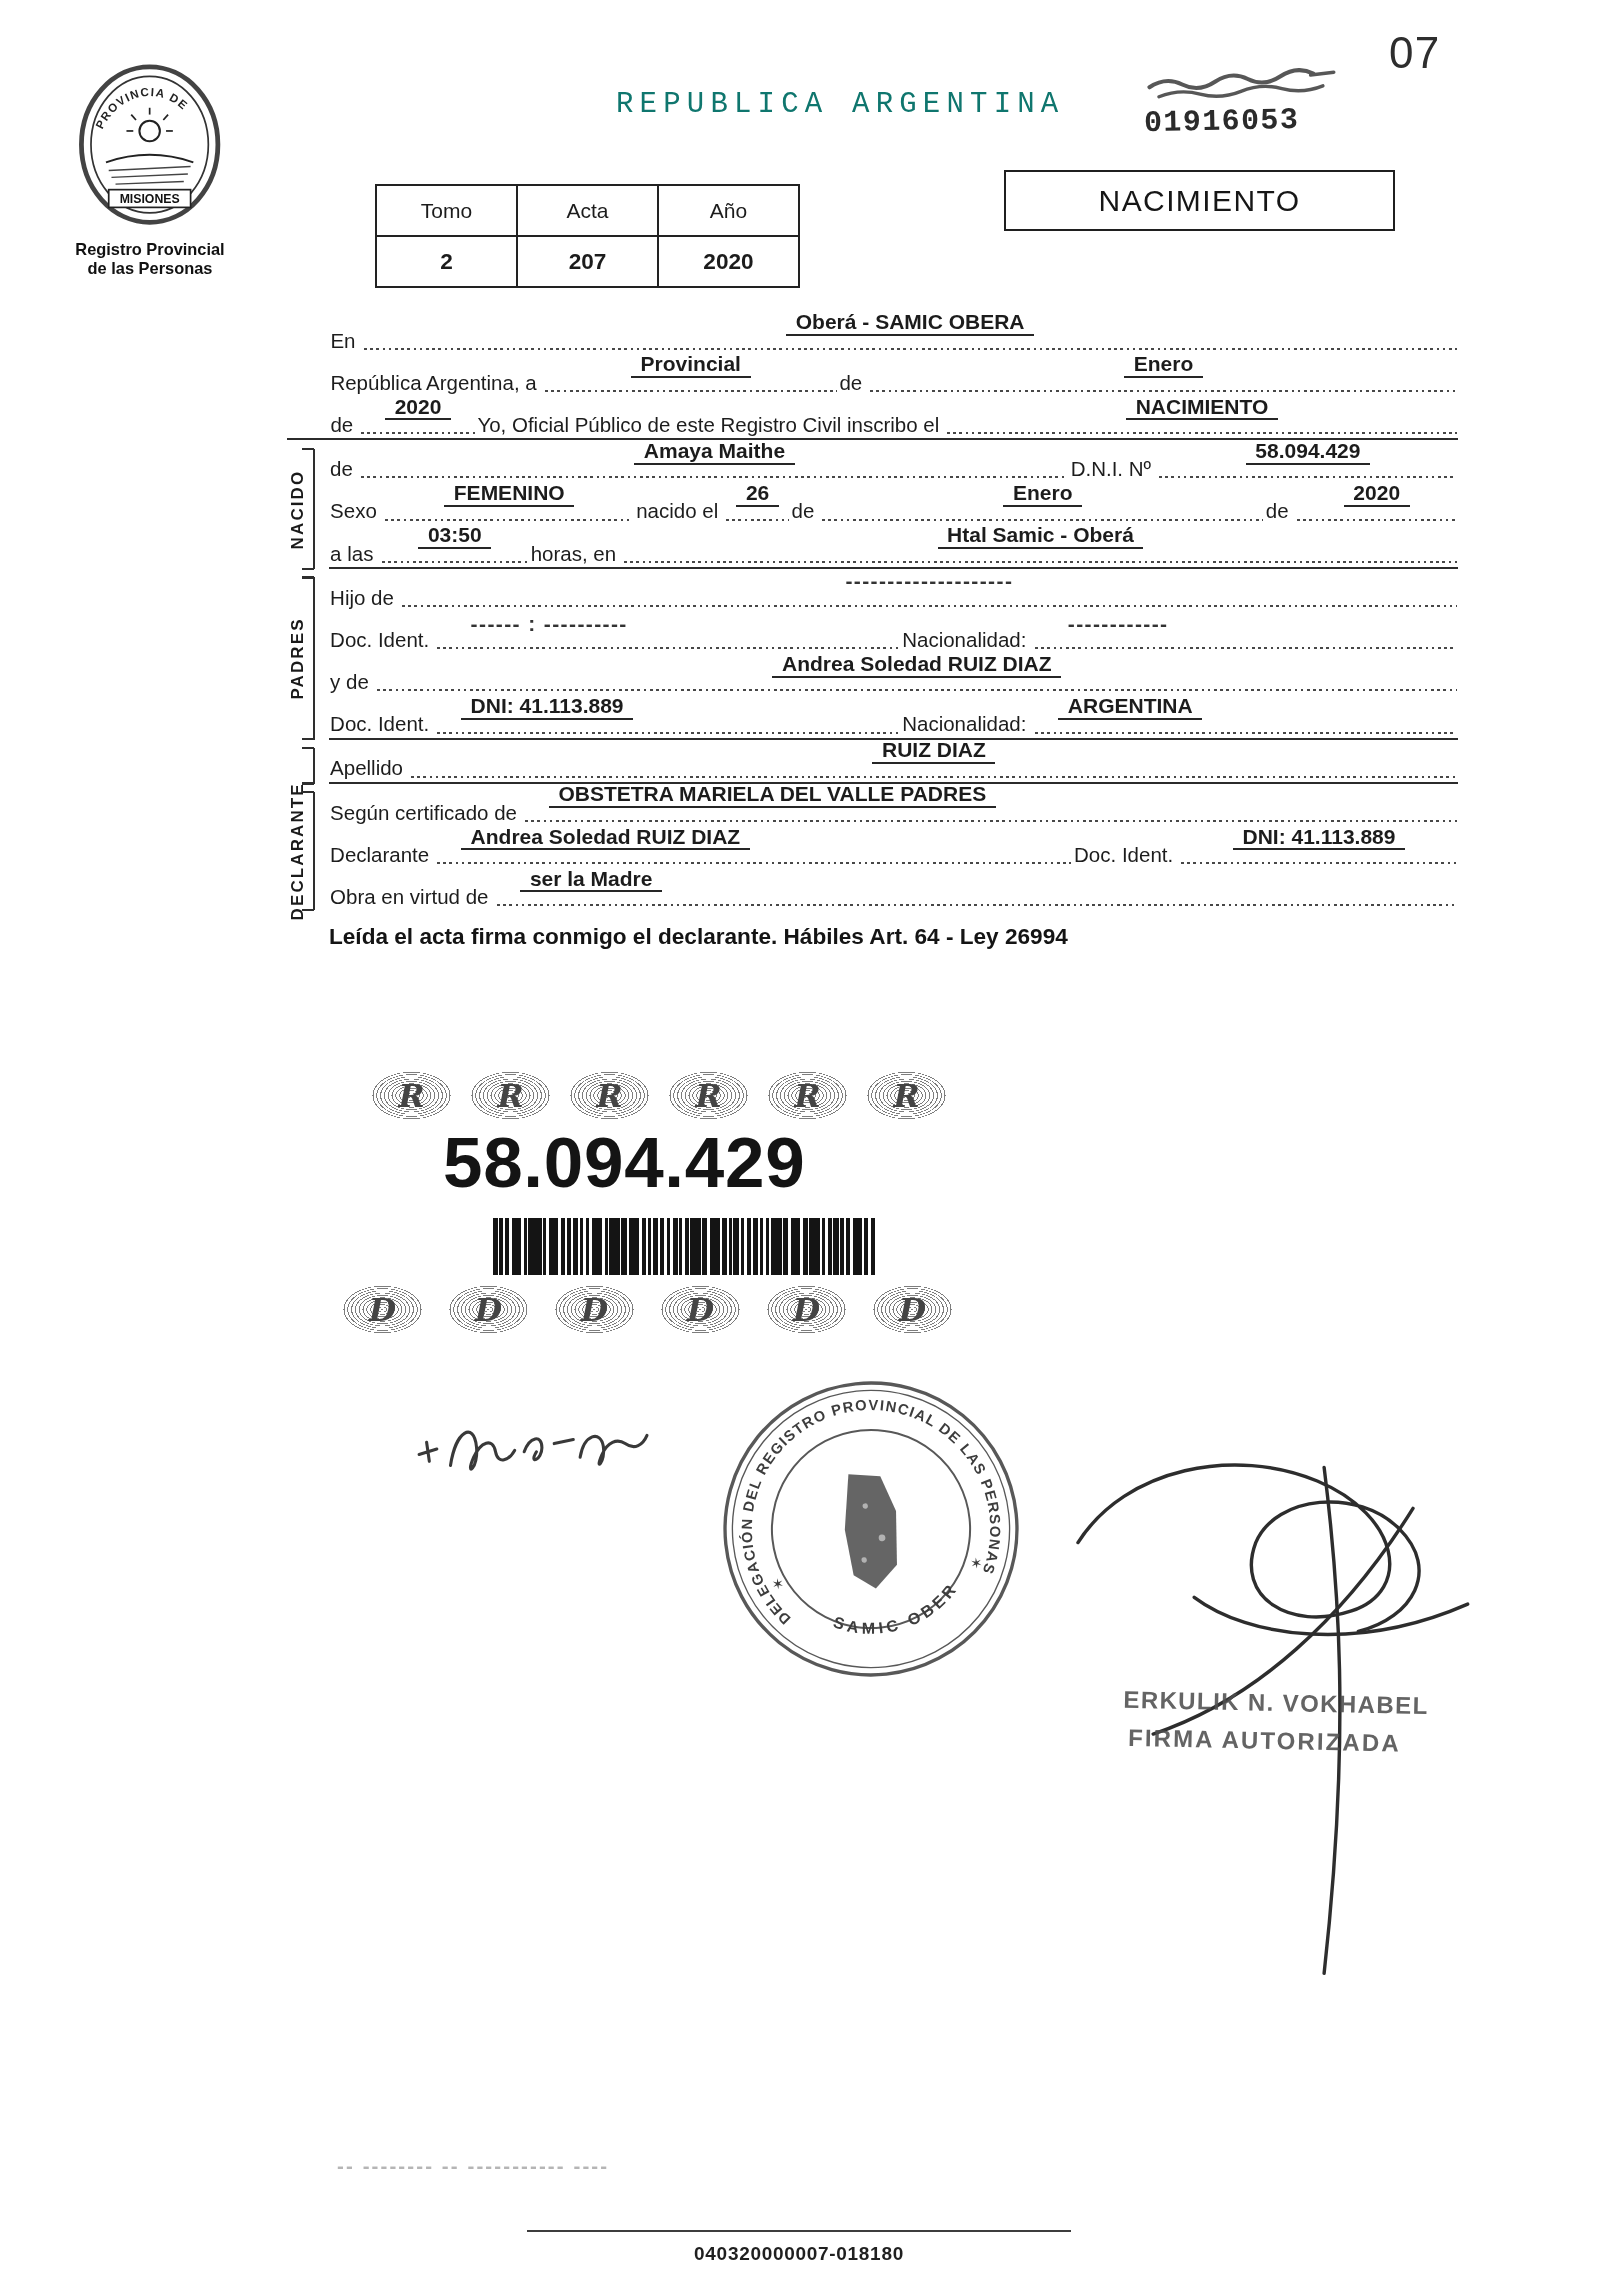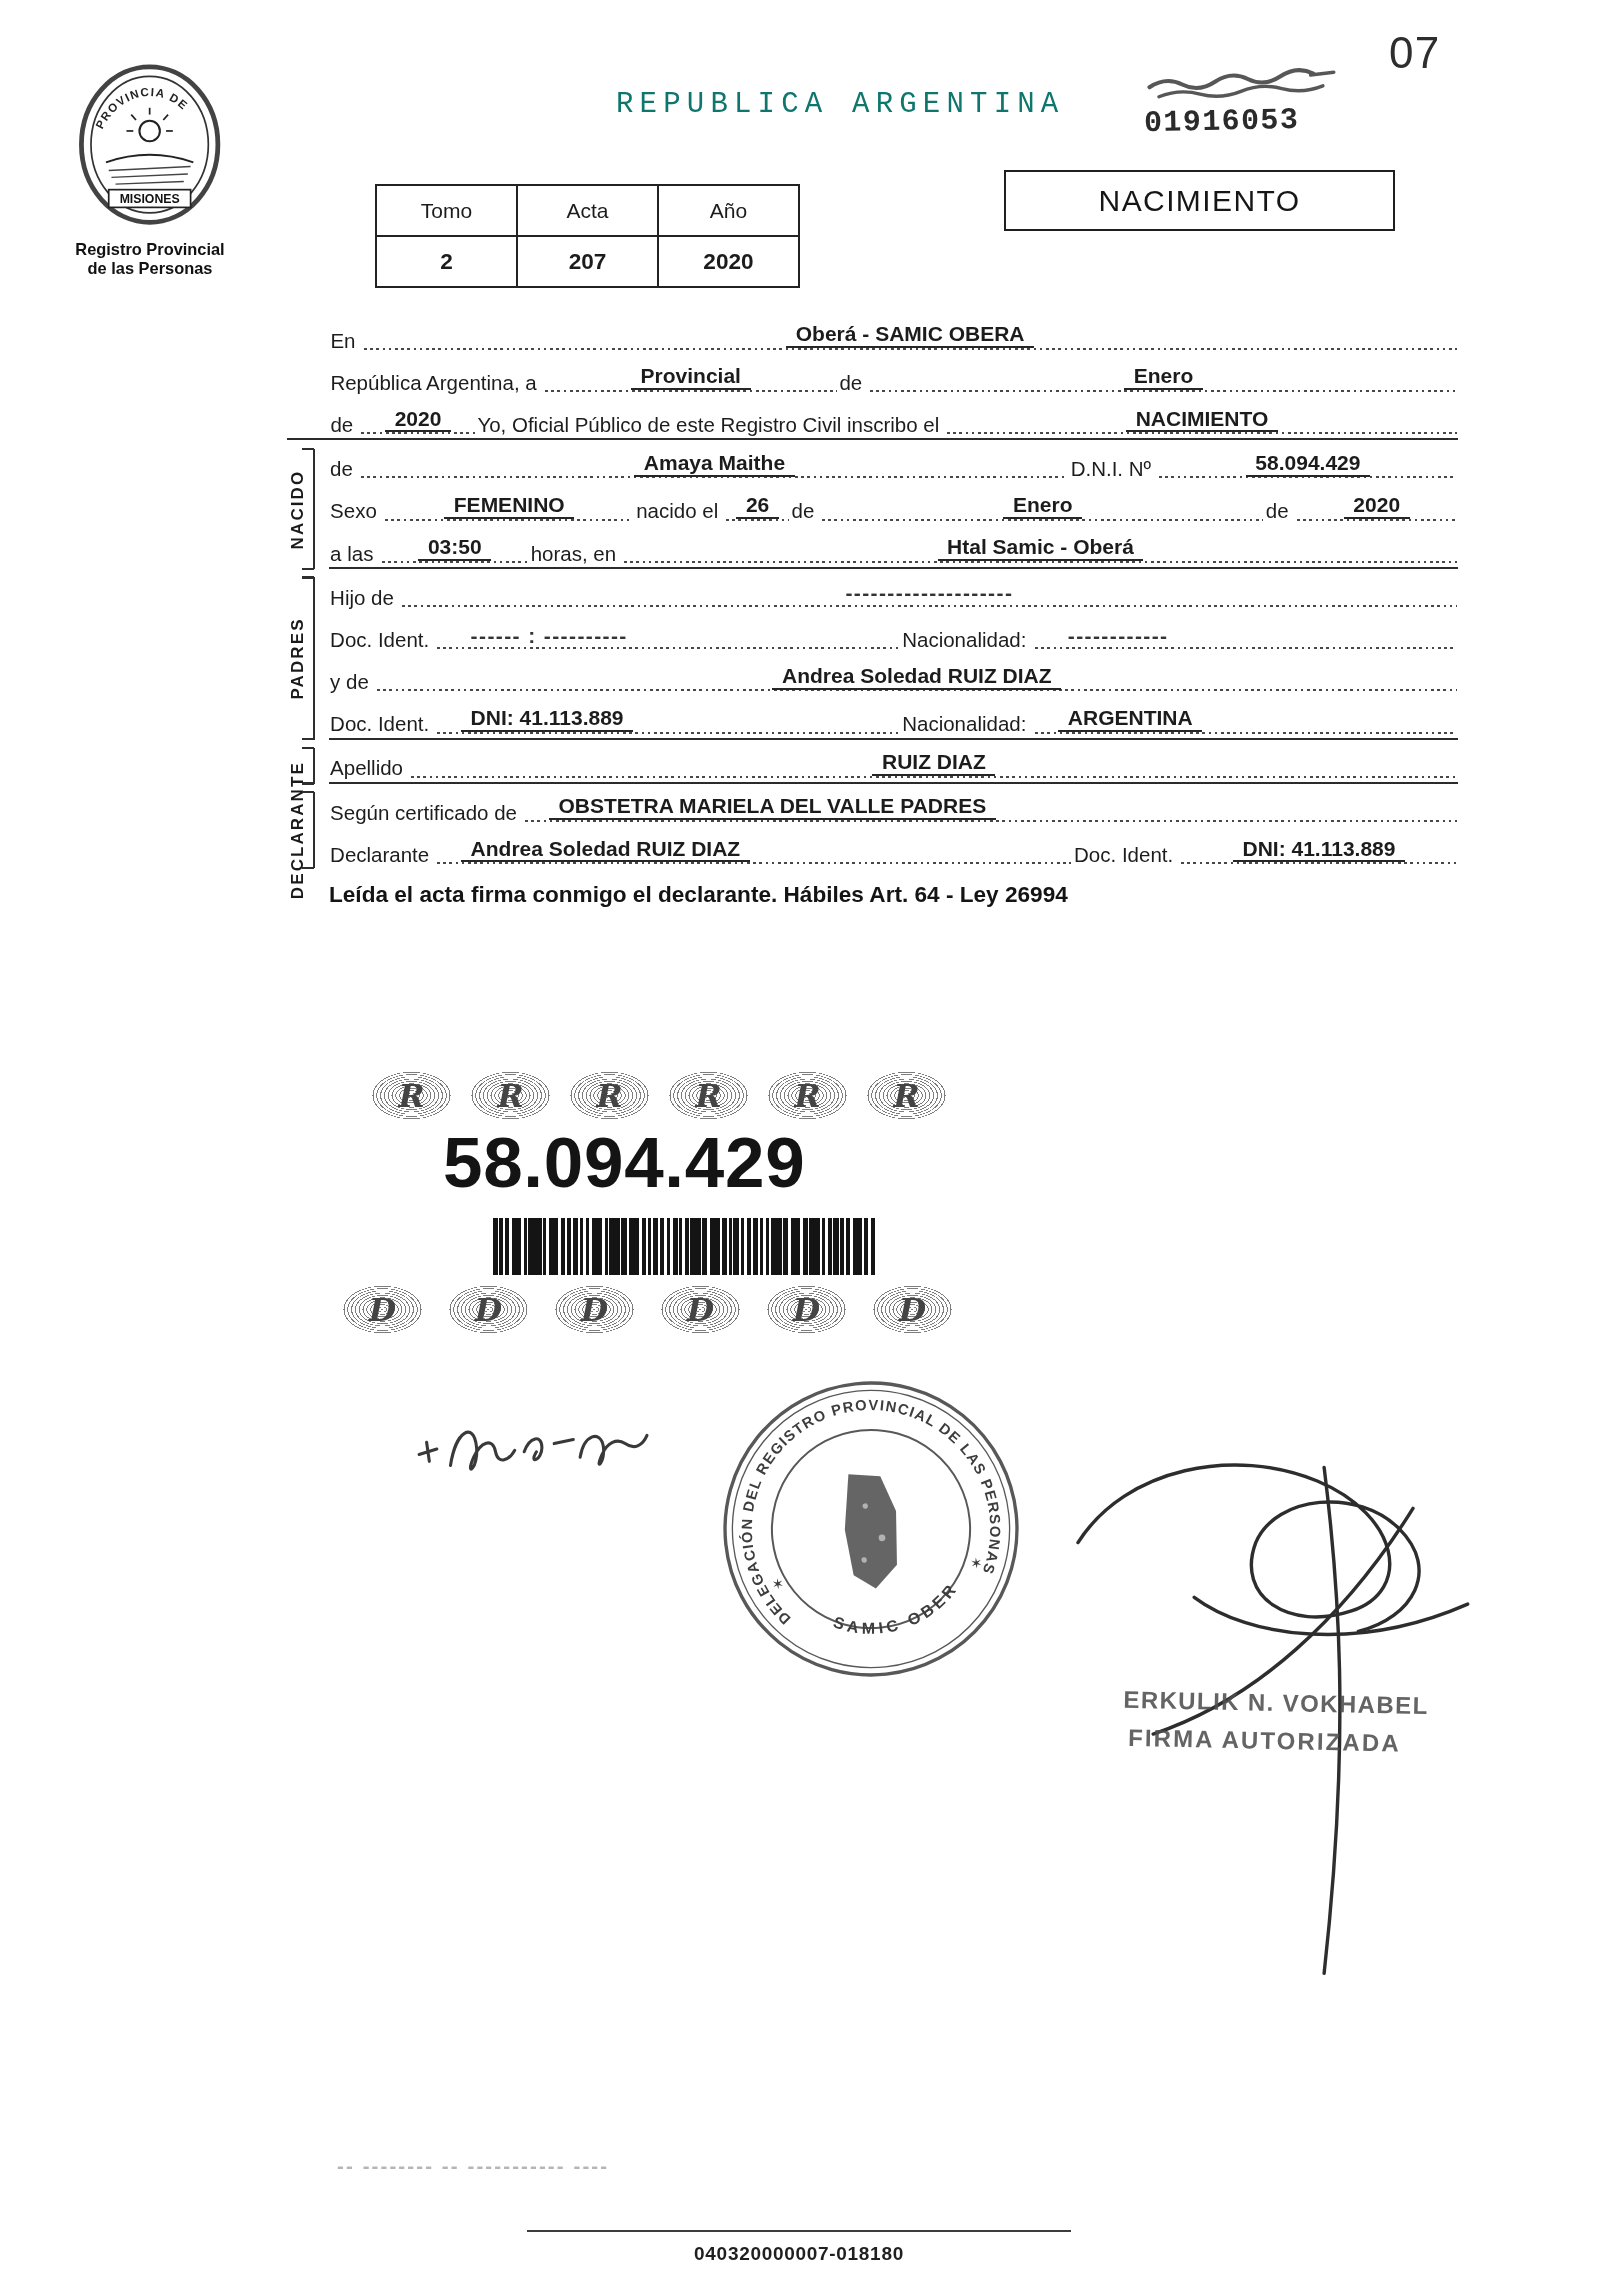--- a/index.html
+++ b/index.html
@@ -27,21 +27,21 @@
 
   
   .form{position:absolute;left:287px;top:320px;width:1171px;}
   .fline{display:flex;align-items:flex-end;height:34px;margin-bottom:8.2px;font-size:20.5px;white-space:nowrap;}
   .plain{padding-left:42px;}
   .lab{padding:0 6.8px 1.4px 1.4px;color:#1d1d1d;}
   .fill{flex:1;position:relative;display:flex;justify-content:center;align-items:flex-end;min-width:27px;}
   .fill::before{content:"";position:absolute;left:1.4px;right:1.4px;bottom:4.1px;height:2.1px;
         background-image:repeating-linear-gradient(90deg,#474747 0 2.7px,transparent 2.7px 6.2px);}
   .fill.left{justify-content:flex-start;padding-left:25px;}
-  .val{position:relative;font-weight:bold;font-size:21px;padding:0 9.6px 0.7px;margin-bottom:6px;
+  .val{position:relative;font-weight:bold;font-size:21px;padding:0 9.6px 0.7px;margin-bottom:18px;
        border-bottom:2.1px solid #262626;line-height:1.05;background:transparent;}
   .val.noline{border-bottom:none;letter-spacing:1.4px;color:#333;}
   .sep{border-bottom:2.1px solid #2b2b2b;}
   .sec{position:relative;padding-left:26px;margin-bottom:2.7px;}
   .sec-body{position:relative;border-left:2.1px solid #2e2e2e;padding-left:13.7px;}
   .sec-body::before,.sec-body::after{content:"";position:absolute;left:-13px;width:11.6px;height:2.1px;background:#2e2e2e;}
   .sec-body::before{top:-0.7px;} .sec-body::after{bottom:-0.7px;}
   .sec-label{position:absolute;left:1.4px;top:0;height:100%;writing-mode:vertical-rl;transform:rotate(180deg);
              display:flex;align-items:center;justify-content:center;font-weight:bold;font-size:17px;
              letter-spacing:2.1px;color:#1a1a1a;}
@@ -279,20 +279,26 @@
             </span>
         </div>
         <div class="fline">
           <span class="lab">Declarante</span>
           <span class="fill left" style="flex:2.2">
               <span class="val">Andrea Soledad RUIZ DIAZ</span>
             </span>
           <span class="lab">Doc. Ident.</span>
           <span class="fill">
               <span class="val">DNI: 41.113.889</span>
+            </span>
+        </div>
+        <div class="fline">
+          <span class="lab">Obra en virtud de</span>
+          <span class="fill left">
+              <span class="val">ser la Madre</span>
             </span>
         </div>
       </div>
     </div>
 
     <div class="closing">Leída el acta firma conmigo el declarante. Hábiles  Art. 64 - Ley 26994</div>
   </div>
 
   <div class="band band-r">
     <span class="medallion">

